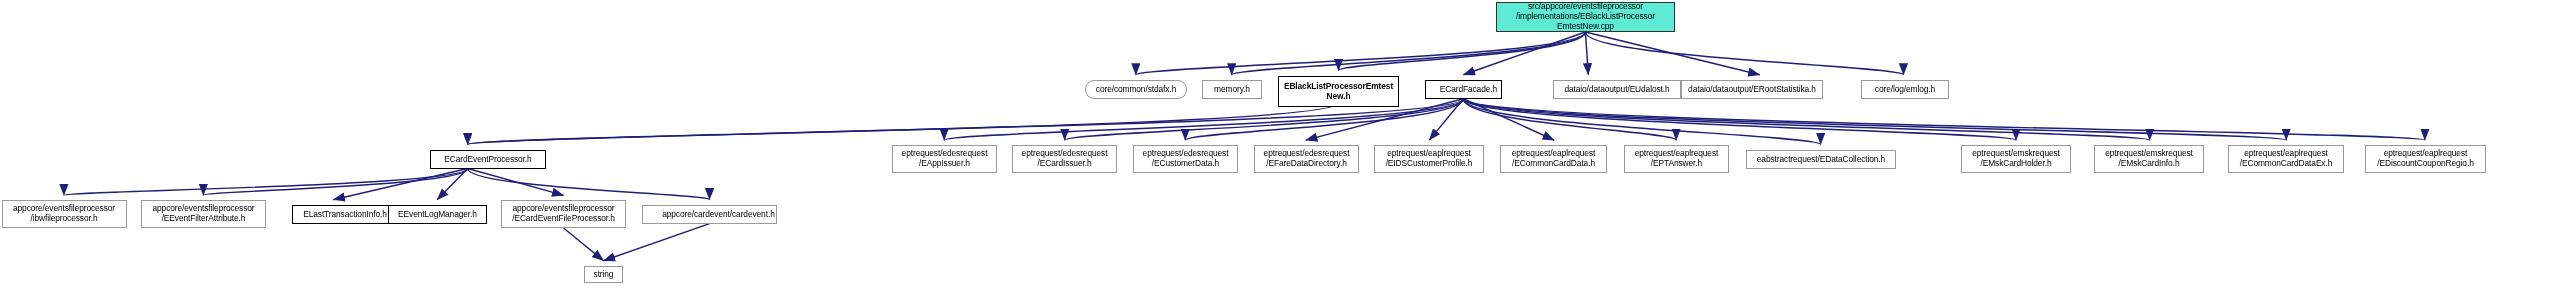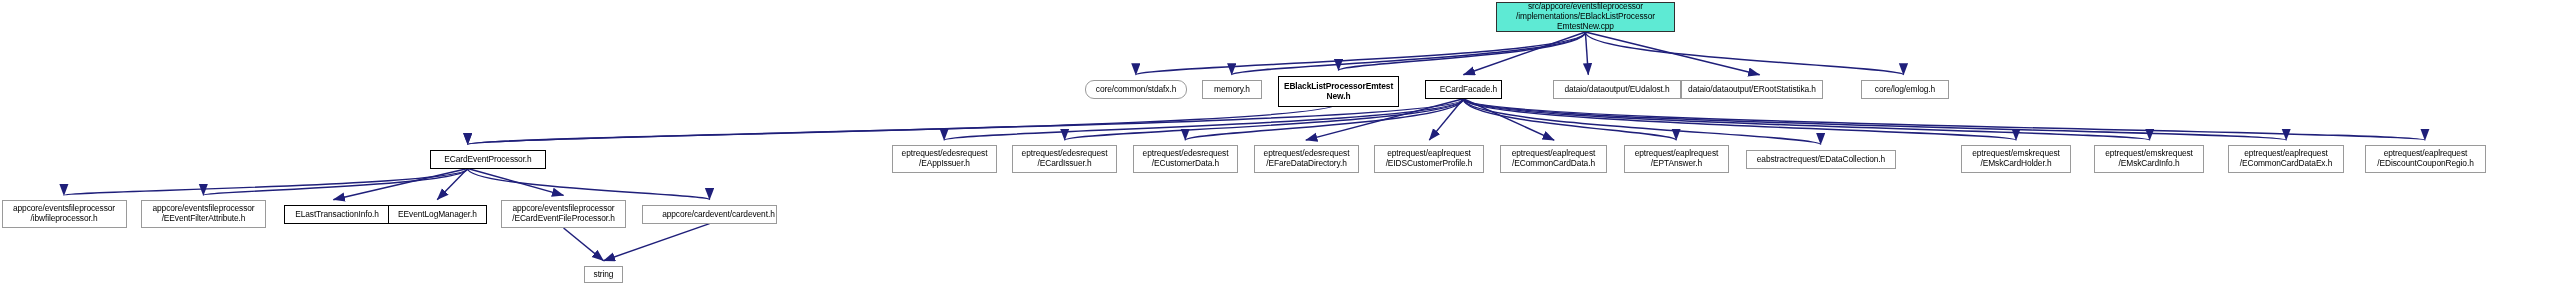--- a/index.html
+++ b/index.html
@@ -124,21 +124,21 @@
       <div class="node" style="left: 2094px; top: 145px; width: 110px; height: 28px;">eptrequest/emskrequest
 /EMskCardInfo.h</div>
       <div class="node" style="left: 2228px; top: 145px; width: 116px; height: 28px;">eptrequest/eaplrequest
 /ECommonCardDataEx.h</div>
       <div class="node" style="left: 2365px; top: 145px; width: 121px; height: 28px;">eptrequest/eaplrequest
 /EDiscountCouponRegio.h</div>
       <div class="node" style="left: 1.5px; top: 200px; width: 125px; height: 28px;">appcore/eventsfileprocessor
 /ibwfileprocessor.h</div>
       <div class="node" style="left: 141px; top: 200px; width: 125px; height: 28px;">appcore/eventsfileprocessor
 /EEventFilterAttribute.h</div>
-      <div class="node bold" style="left: 284px; top: 205px; width: 106px; height: 19px;">ELastTransactionInfo.h</div>
+      <div class="node bold" style="left: 292px; top: 205px; width: 106px; height: 19px;">ELastTransactionInfo.h</div>
       <div class="node bold" style="left: 388px; top: 205px; width: 99px; height: 19px;">EEventLogManager.h</div>
       <div class="node" style="left: 501px; top: 200px; width: 125px; height: 28px;">appcore/eventsfileprocessor
 /ECardEventFileProcessor.h</div>
       <div class="node" style="left: 642px; top: 205px; width: 135px; height: 19px; padding-left: 20px;">appcore/cardevent/cardevent.h</div>
       <div class="node" style="left: 584px; top: 266px; width: 39px; height: 17.4px;">string</div>
     </div>
 </div>
 
 
 </body></html>

